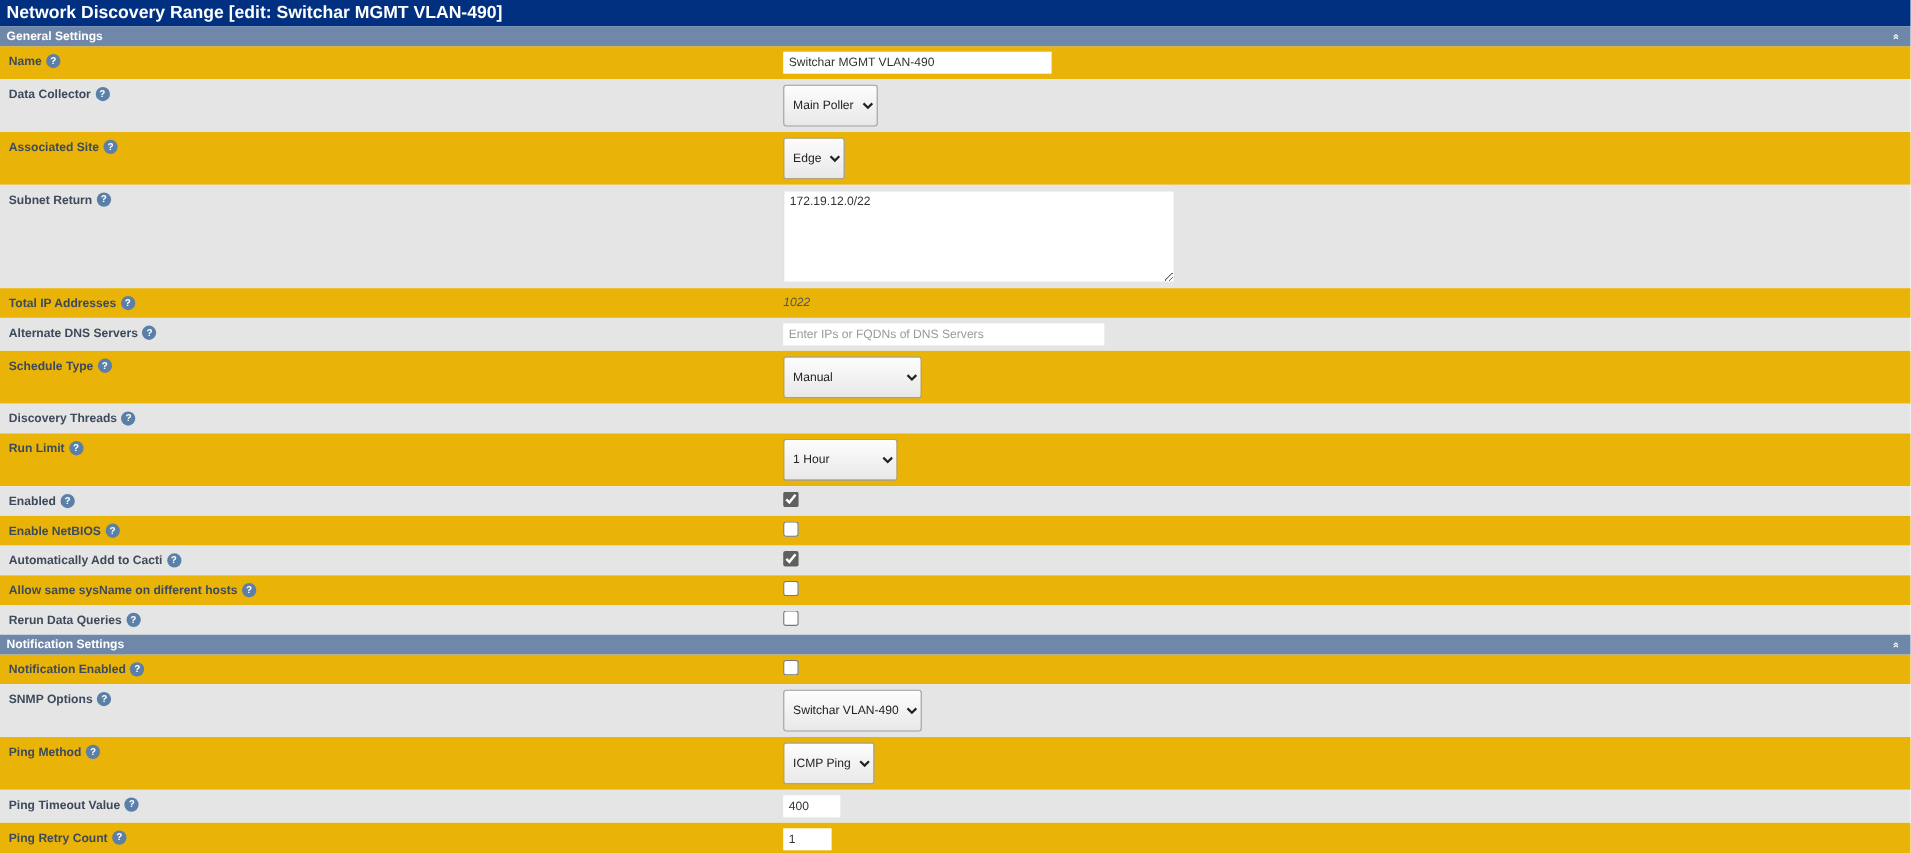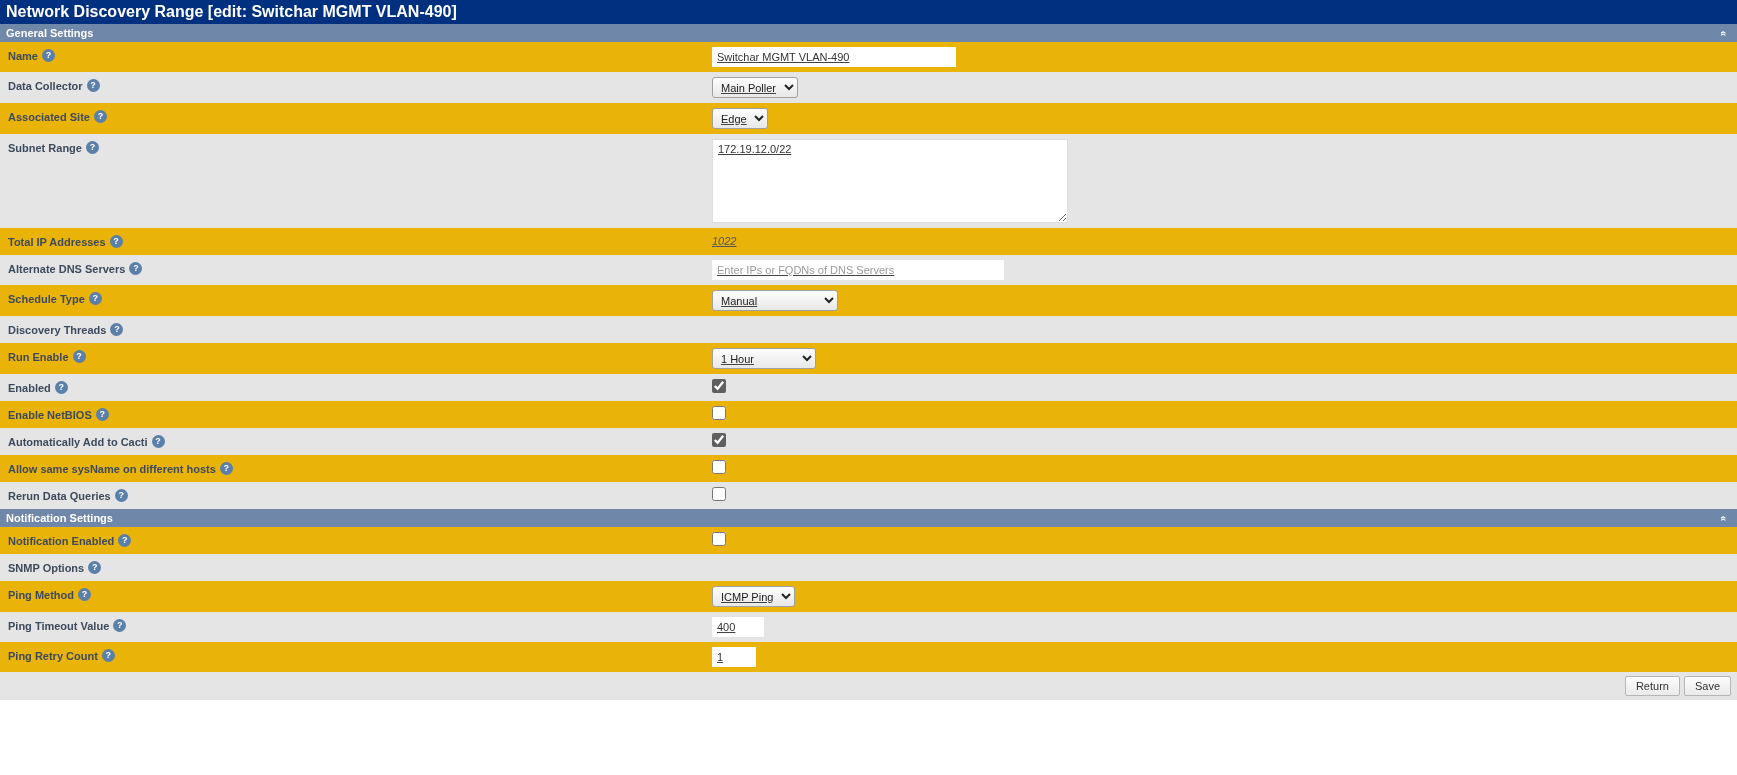--- a/index.html
+++ b/index.html
@@ -53,21 +53,20 @@
     align-items: center;
     flex-shrink: 0;
     padding: 2px 0;
   }
   .value-cell {
     flex: 1;
     display: flex;
     align-items: flex-start;
     font-style: normal;
     color: #444;
-    text-decoration: underline;
   }
   .value-cell.readonly-text {
     font-style: italic;
     color: #555;
     padding: 2px 0;
   }
   .help-icon {
     display: inline-block;
     width: 13px;
     height: 13px;
@@ -106,21 +105,21 @@
     resize: both;
     color: #333;
   }
   select {
     border: 1px solid #a0a0a0;
     border-radius: 3px;
     background: linear-gradient(#fdfdfd, #e8e8e8);
     padding: 2px 4px;
     font-family: inherit;
     font-size: 11px;
-    height: 21px;
+    height: 38px;
     color: #222;
   }
   input[type="checkbox"] {
     width: 14px;
     height: 14px;
     accent-color: #5f5f5f;
     margin-left: 0;
     cursor: pointer;
   }
   .footer-bar {
@@ -185,21 +184,21 @@
     </div>
     <div class="value-cell">
       <select>
         <option>Edge</option>
       </select>
     </div>
   </div>
 
   <div class="form-row even">
     <div class="label-cell">
-      <span>Subnet Range</span>
+      <span>Subnet Return</span>
       <span class="help-icon">?</span>
     </div>
     <div class="value-cell">
       <textarea style="">172.19.12.0/22</textarea>
     </div>
   </div>
 
   <div class="form-row odd">
     <div class="label-cell">
       <span>Total IP Addresses</span>
@@ -234,21 +233,21 @@
 
   <div class="form-row even">
     <div class="label-cell">
       <span>Discovery Threads</span>
       <span class="help-icon">?</span>
     </div>
   </div>
 
   <div class="form-row odd">
     <div class="label-cell">
-      <span>Run Enable</span>
+      <span>Run Limit</span>
       <span class="help-icon">?</span>
     </div>
     <div class="value-cell">
       <select style="width:104px">
         <option>1 Hour</option>
       </select>
     </div>
   </div>
 
   <div class="form-row even">
@@ -315,20 +314,25 @@
       <input type="checkbox" style="">
     </div>
   </div>
 
 
   <div class="form-row even">
     <div class="label-cell">
       <span>SNMP Options</span>
       <span class="help-icon">?</span>
     </div>
+    <div class="value-cell">
+      <select>
+        <option>Switchar VLAN-490</option>
+      </select>
+    </div>
   </div>
 
   <div class="form-row odd">
     <div class="label-cell">
       <span>Ping Method</span>
       <span class="help-icon">?</span>
     </div>
     <div class="value-cell">
       <select>
         <option>ICMP Ping</option>

